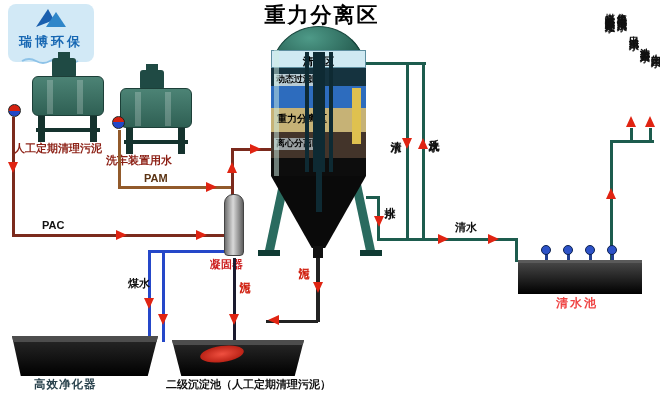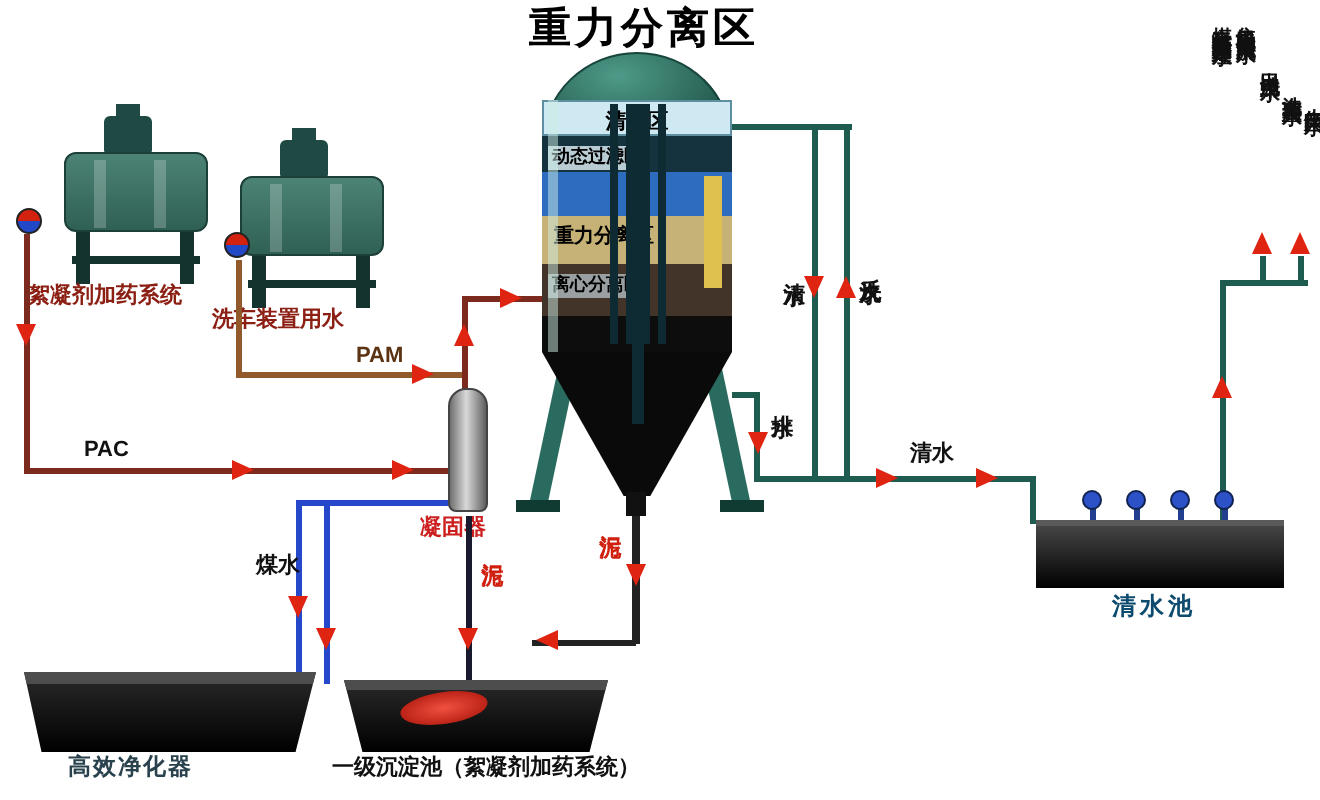--- a/index.html
+++ b/index.html
@@ -29,20 +29,30 @@
         background:linear-gradient(180deg,#d42210 50%,#2248c8 50%)}
   .poolpump{position:absolute;width:10px;height:10px;border-radius:50%;background:#2d52c8;border:1px solid #0e2350}
   .poolstem{position:absolute;width:3px;height:8px;background:#223f8f}
   .reuse{position:absolute;font-size:10px;color:#111;font-weight:bold;line-height:1.15}
 </style>
 </head>
 <body>
 
 <div id="canvas">
 
+  <div class="abs" style="left:8px;top:4px;width:86px;height:58px;background:#d2e9f6;border-radius:8px;text-align:center;">
+    <svg width="36" height="22" style="margin-top:3px">
+      <polygon points="3,20 15,2 21,13" fill="#1a5fae"></polygon>
+      <polygon points="13,20 23,5 33,20" fill="#2f86c9"></polygon>
+    </svg>
+    <div style="color:#1767b3;font-weight:bold;font-size:13px;letter-spacing:3px;">瑞博环保</div>
+    <svg width="62" height="8">
+      <path d="M2 4 Q 9 0 16 4 T 30 4 T 44 4 T 58 4" stroke="#8ec3e8" stroke-width="2" fill="none"></path>
+    </svg>
+  </div>
 
   <div class="lbl" style="left:252px;top:3px;width:140px;text-align:center;font-size:21px;letter-spacing:2px;color:#000;">重力分离区</div>
 
   <div>
 
     <div class="abs" style="left:280px;top:180px;width:9px;height:74px;background:#2a6b5f;transform:rotate(12deg);transform-origin:top center;z-index:1;"></div>
     <div class="abs" style="left:351px;top:180px;width:9px;height:74px;background:#2a6b5f;transform:rotate(-12deg);transform-origin:top center;z-index:1;"></div>
     <div class="abs" style="left:258px;top:250px;width:22px;height:6px;background:#0f3b33;z-index:1;"></div>
     <div class="abs" style="left:360px;top:250px;width:22px;height:6px;background:#0f3b33;z-index:1;"></div>
 
@@ -79,21 +89,21 @@
   <div>
     <div class="abs" style="left:58px;top:52px;width:12px;height:8px;background:#1f4a44;"></div>
     <div class="abs" style="left:52px;top:58px;width:24px;height:20px;background:#1f4a44;border-radius:3px;"></div>
     <div class="abs" style="left:32px;top:76px;width:72px;height:40px;background:linear-gradient(#4c8375,#2f6054);border:1px solid #1c3f38;border-radius:6px;">
       <div class="abs" style="left:14px;top:3px;width:6px;height:34px;background:rgba(255,255,255,.22);"></div>
       <div class="abs" style="left:44px;top:3px;width:6px;height:34px;background:rgba(255,255,255,.22);"></div>
     </div>
     <div class="tankleg" style="left:38px;top:116px;width:7px;height:26px;"></div>
     <div class="tankleg" style="left:90px;top:116px;width:7px;height:26px;"></div>
     <div class="tankleg" style="left:36px;top:128px;width:64px;height:4px;"></div>
-    <div class="lbl" style="left:14px;top:142px;font-size:11px;color:#8c1f14;">絮凝剂加药系统</div>
+    <div class="lbl" style="left:14px;top:142px;font-size:11px;color:#8c1f14;">人工定期清理污泥</div>
     <div class="pump" style="left:8px;top:104px;"></div>
   </div>
 
   <div>
     <div class="abs" style="left:146px;top:64px;width:12px;height:8px;background:#1f4a44;"></div>
     <div class="abs" style="left:140px;top:70px;width:24px;height:20px;background:#1f4a44;border-radius:3px;"></div>
     <div class="abs" style="left:120px;top:88px;width:72px;height:40px;background:linear-gradient(#4c8375,#2f6054);border:1px solid #1c3f38;border-radius:6px;">
       <div class="abs" style="left:14px;top:3px;width:6px;height:34px;background:rgba(255,255,255,.22);"></div>
       <div class="abs" style="left:44px;top:3px;width:6px;height:34px;background:rgba(255,255,255,.22);"></div>
     </div>
@@ -154,50 +164,50 @@
   <div class="arr d" style="left:374px;top:216px;"></div>
   <div class="arr d" style="left:402px;top:138px;"></div>
   <div class="arr u" style="left:418px;top:138px;"></div>
   <div class="arr r" style="left:438px;top:234px;"></div>
   <div class="arr r" style="left:488px;top:234px;"></div>
   <div class="arr u" style="left:606px;top:188px;"></div>
   <div class="arr u" style="left:626px;top:116px;"></div>
   <div class="arr u" style="left:645px;top:116px;"></div>
 
   <div class="lbl" style="left:42px;top:219px;font-size:11px;">PAC</div>
-  <div class="lbl" style="left:144px;top:172px;font-size:11px;color:#5b3313;margin-left:34px;">PAM</div>
+  <div class="lbl" style="left:144px;top:172px;font-size:11px;color:#5b3313;">PAM</div>
   <div class="lbl" style="left:128px;top:277px;font-size:11px;">煤水</div>
   <div class="lbl vtext" style="left:239px;top:272px;font-size:11px;color:#d02010;">污泥</div>
   <div class="lbl vtext" style="left:298px;top:258px;font-size:11px;color:#d02010;">污泥</div>
   <div class="lbl vtext" style="left:384px;top:198px;font-size:11px;">排水</div>
   <div class="lbl vtext" style="left:390px;top:132px;font-size:11px;">清水</div>
   <div class="lbl vtext" style="left:428px;top:130px;font-size:11px;">反洗水</div>
   <div class="lbl" style="left:455px;top:221px;font-size:11px;">清水</div>
 
   <div class="abs" style="left:518px;top:260px;width:124px;height:34px;background:linear-gradient(#454545,#000);border-top:3px solid #5a5a5a;"></div>
   <div class="poolstem" style="left:545px;top:252px;"></div>
   <div class="poolpump" style="left:541px;top:245px;"></div>
   <div class="poolstem" style="left:567px;top:252px;"></div>
   <div class="poolpump" style="left:563px;top:245px;"></div>
   <div class="poolstem" style="left:589px;top:252px;"></div>
   <div class="poolpump" style="left:585px;top:245px;"></div>
   <div class="poolstem" style="left:611px;top:252px;"></div>
   <div class="poolpump" style="left:607px;top:245px;"></div>
-  <div class="lbl" style="left:556px;top:297px;font-size:12px;color:#0c4a6e;letter-spacing:2px;">清水池</div>
+  <div class="lbl" style="left:556px;top:297px;font-size:12px;color:#ef4444;letter-spacing:2px;">清水池</div>
 
   <div class="abs" style="left:12px;top:336px;width:146px;height:40px;background:linear-gradient(#2a2a2a,#000);clip-path:polygon(0 0,100% 0,93% 100%,6% 100%);">
     <div class="abs" style="left:0;top:0;width:100%;height:6px;background:#4d4d4d;"></div>
   </div>
   <div class="lbl" style="left:34px;top:378px;font-size:11.5px;color:#29424d;letter-spacing:1px;">高效净化器</div>
 
   <div class="abs" style="left:172px;top:340px;width:132px;height:36px;background:linear-gradient(#2a2a2a,#000);clip-path:polygon(0 0,100% 0,93% 100%,7% 100%);">
     <div class="abs" style="left:0;top:0;width:100%;height:5px;background:#4d4d4d;"></div>
   </div>
   <div class="abs" style="left:200px;top:346px;width:44px;height:16px;background:radial-gradient(#f05040,#a51005);border-radius:50%;transform:rotate(-8deg);"></div>
-  <div class="lbl" style="left:166px;top:378px;font-size:11px;color:#111;">一级沉淀池（絮凝剂加药系统）</div>
+  <div class="lbl" style="left:166px;top:378px;font-size:11px;color:#111;">二级沉淀池（人工定期清理污泥）</div>
 
   <div class="reuse vtext" style="left:604px;top:5px;">煤仓运煤酚氰废水处理水</div>
   <div class="reuse vtext" style="left:616px;top:5px;">焦场出口焦路清洗用水</div>
   <div class="reuse vtext" style="left:628px;top:28px;">出口洗车用水</div>
   <div class="reuse vtext" style="left:639px;top:40px;">洗车装置用水</div>
   <div class="reuse vtext" style="left:650px;top:46px;">生产区用水</div>
 
 </div>
 
 </body></html>

